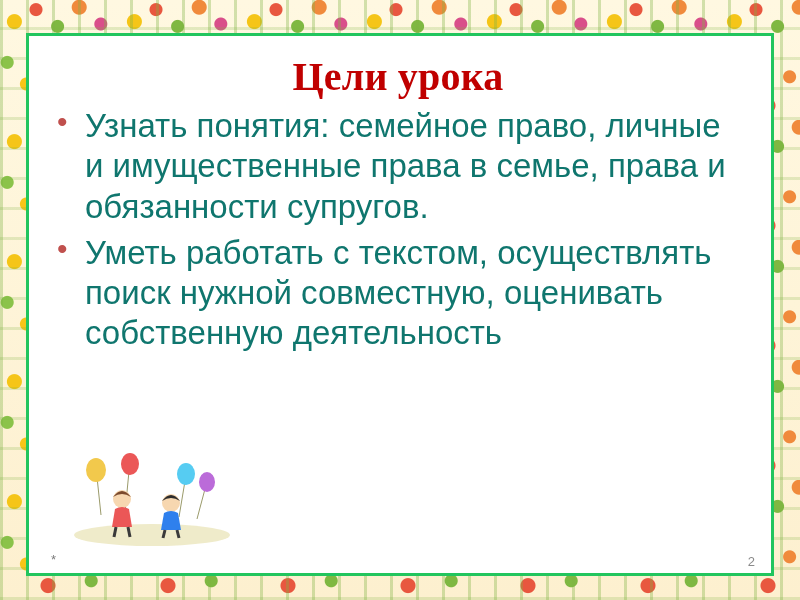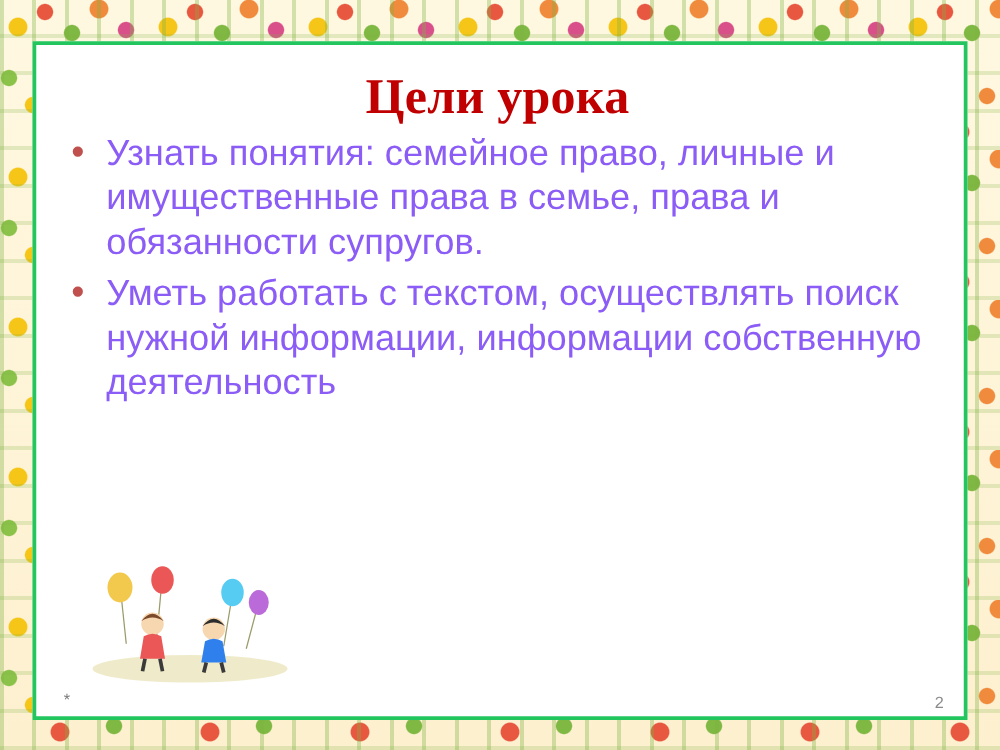--- a/index.html
+++ b/index.html
@@ -87,23 +87,23 @@
 
   ul.bullets {
     list-style: none;
     margin: 6px 0 0 0;
     padding: 0;
   }
   ul.bullets > li {
     position: relative;
     padding-left: 34px;
     margin: 0 0 6px 0;
-    font-size: 29px;
+    font-size: 33px;
     line-height: 1.22;
-    color: #8b5cf6;
+    color: #0f766e;
     font-family: "Liberation Sans", sans-serif;
   }
   ul.bullets > li::before {
     content: "\2022";
     position: absolute;
     left: 6px;
     top: -2px;
     font-size: 30px;
     line-height: 1.22;
     color: #c0504d;
@@ -141,21 +141,21 @@
 
   <div class="border-deco"></div>
 
   <div class="page">
     <div class="content">
 
       <h1 class="slide-title">Цели урока</h1>
 
       <ul class="bullets">
         <li>Узнать понятия: семейное право, личные и имущественные права в семье, права и обязанности супругов.</li>
-        <li>Уметь работать с текстом, осуществлять поиск нужной информации, информации собственную деятельность</li>
+        <li>Уметь работать с текстом, осуществлять поиск нужной совместную, оценивать собственную деятельность</li>
       </ul>
 
       <svg class="clipart" viewBox="0 0 170 110">
         <ellipse cx="85" cy="98" rx="78" ry="11" fill="#e9e4b8" opacity="0.75"></ellipse>
 
         <line x1="30" y1="40" x2="34" y2="78" stroke="#9a9a6a" stroke-width="1"></line>
         <ellipse cx="29" cy="33" rx="10" ry="12" fill="#f2c94c"></ellipse>
         <line x1="62" y1="34" x2="58" y2="76" stroke="#9a9a6a" stroke-width="1"></line>
         <ellipse cx="63" cy="27" rx="9" ry="11" fill="#eb5757"></ellipse>
         <line x1="118" y1="44" x2="112" y2="80" stroke="#9a9a6a" stroke-width="1"></line>

